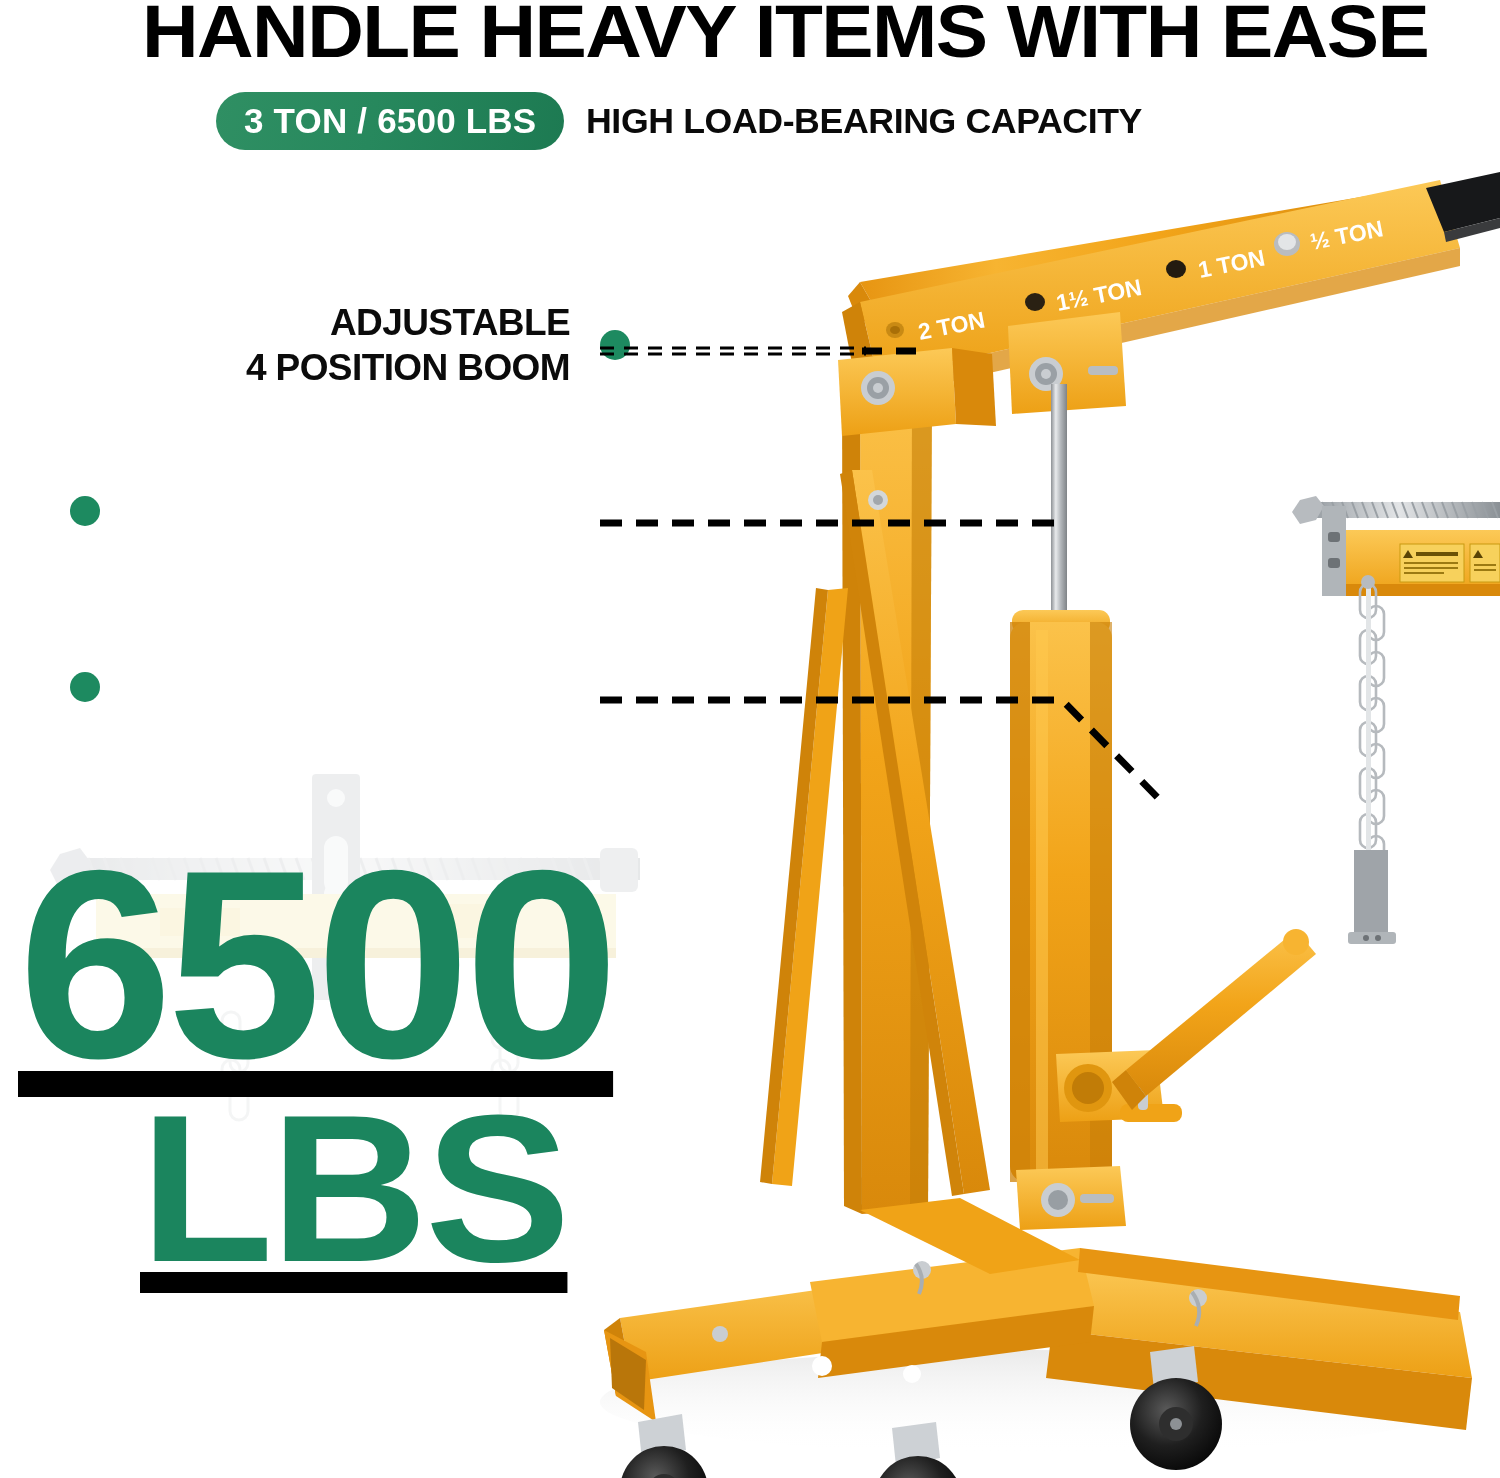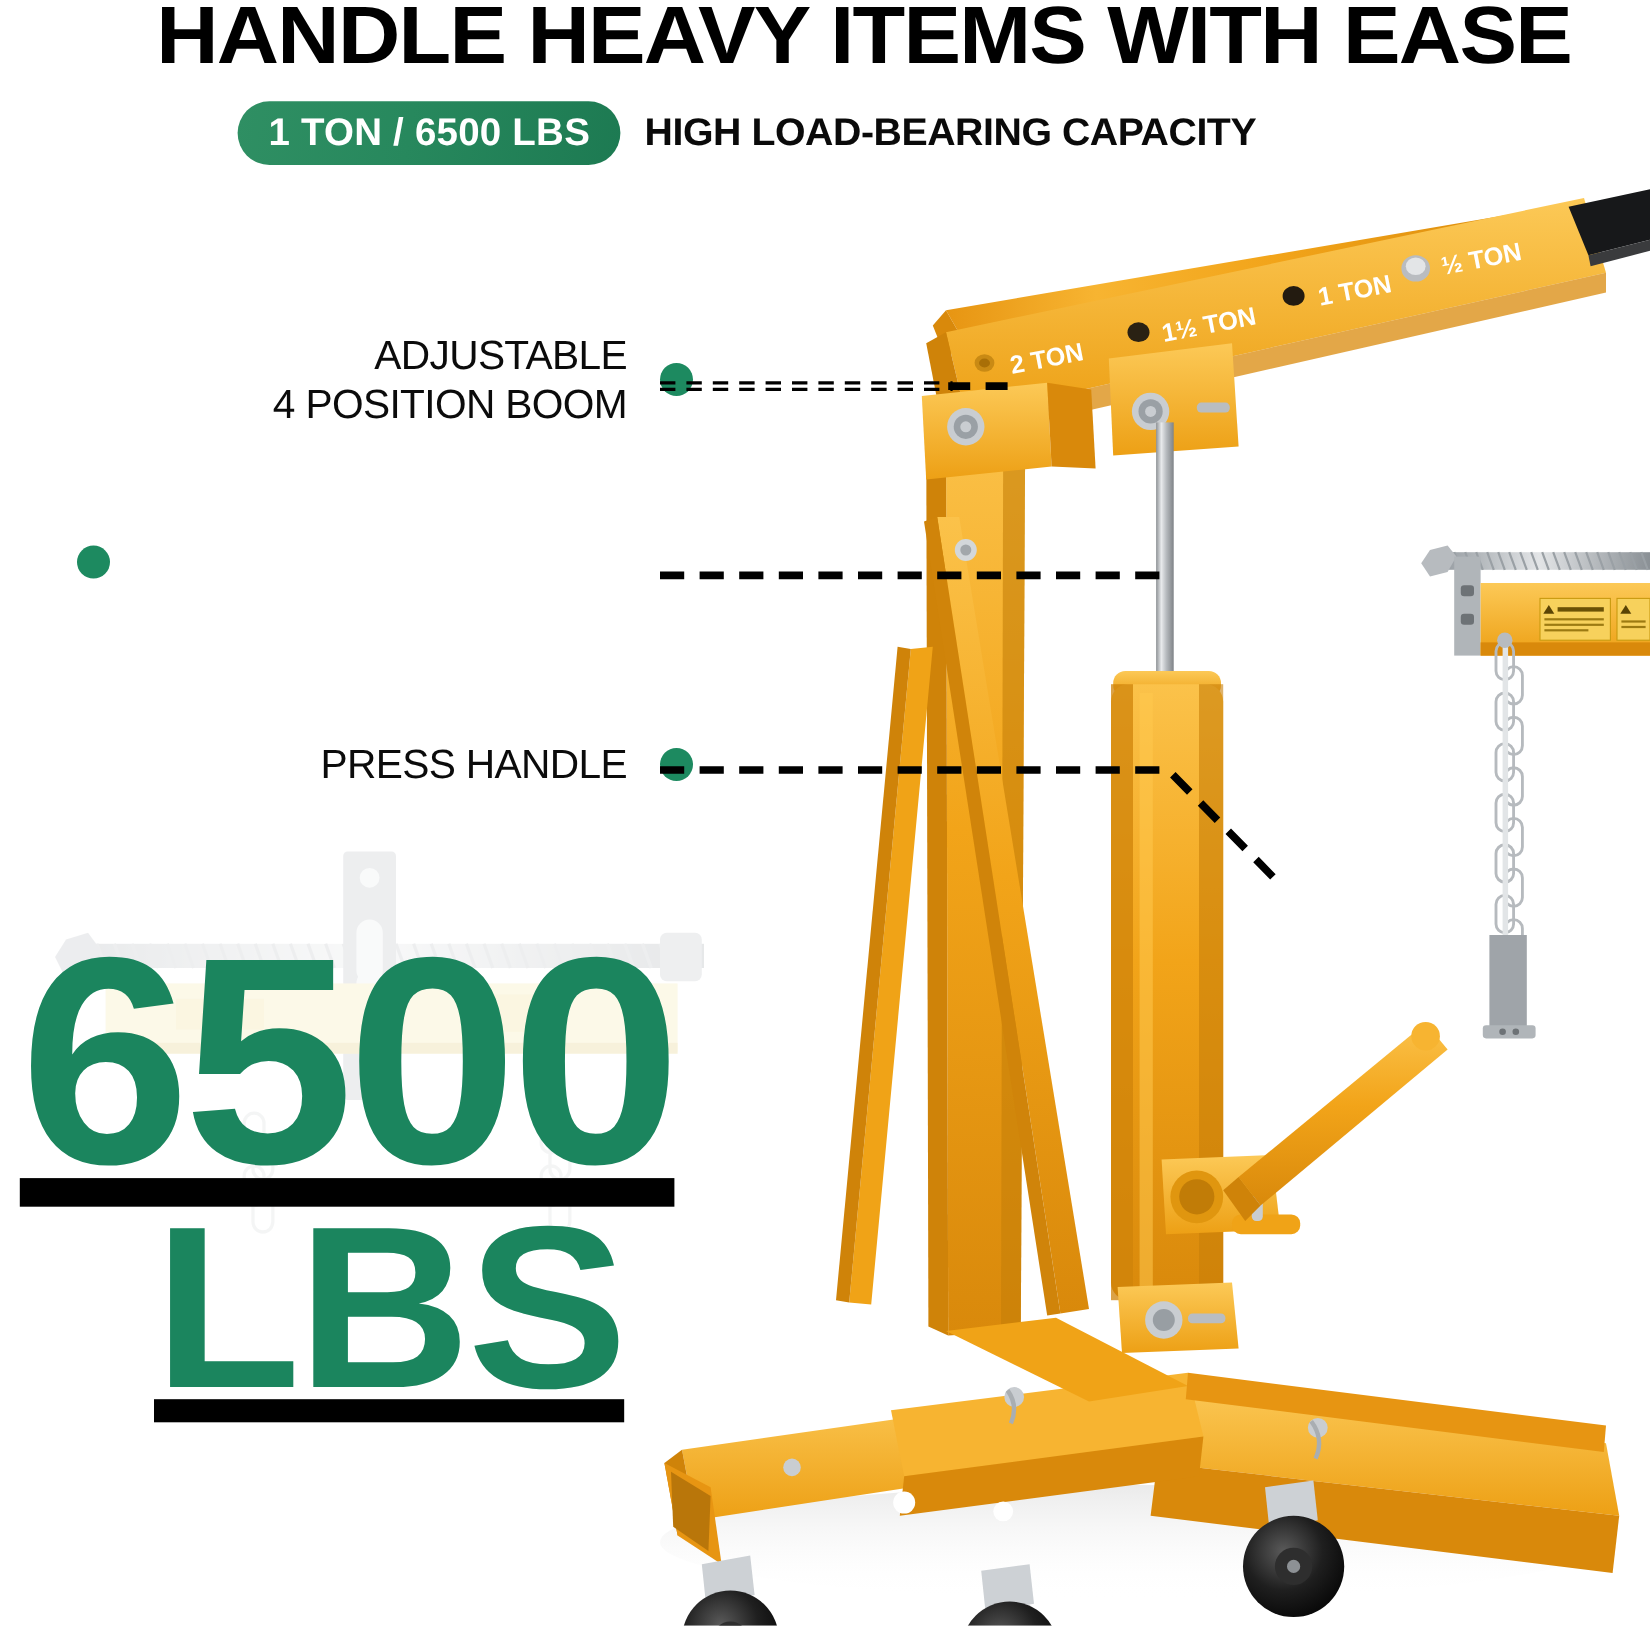--- a/index.html
+++ b/index.html
@@ -39,21 +39,21 @@
   }
   #subhead-text {
     font-size:35px; font-weight:900; color:#0a0a0a;
     letter-spacing:-0.4px; white-space:nowrap;
     transform:scaleX(1.02); transform-origin:left center;
   }
 
   
   .callout { position:absolute; display:flex; align-items:center; }
   .callout-label {
-    text-align:right; font-weight:400; color:#0b0b0b;
+    text-align:right; font-weight:700; color:#0b0b0b;
     font-size:37px; line-height:45px; letter-spacing:-0.6px;
     white-space:pre-line;
   }
   .bullet-dot {
     width:30px; height:30px; border-radius:50%;
     background:#1d8a60; flex:none;
   }
 
   #callout-boom  { left:40px; top:300px; width:620px; }
   #callout-boom .callout-label { width:530px; }
@@ -92,21 +92,21 @@
   #inset-art { position:absolute; left:1272px; top:492px;
                width:228px; height:470px; }
 </style>
 </head>
 <body>
 
 <div id="header">
   <div id="headline">HANDLE HEAVY ITEMS WITH EASE</div>
 
   <div id="subhead-row">
-    <div id="capacity-badge">1 TON / 6500 LBS</div>
+    <div id="capacity-badge">3 TON / 6500 LBS</div>
     <div id="subhead-text">HIGH LOAD-BEARING CAPACITY</div>
   </div>
 </div>
 
 <svg id="product-art" viewBox="0 0 940 1308">
   <defs>
     <linearGradient id="yel" x1="0" y1="0" x2="1" y2="0">
       <stop offset="0%" stop-color="#e79512"></stop>
       <stop offset="25%" stop-color="#f7b431"></stop>
       <stop offset="55%" stop-color="#f2a419"></stop>
@@ -419,21 +419,20 @@
   </div>
 </div>
 
 <div class="callout" id="callout-pump">
   <div class="dot-wrap">
     <div class="bullet-dot"></div>
   </div>
 </div>
 
 <div class="callout" id="callout-press">
-  <div class="callout-label">PRESS HANDLE</div>
   <div class="dot-wrap">
     <div class="bullet-dot"></div>
   </div>
 </div>
 
 <svg id="leaders" viewBox="0 0 1500 1478">
 
   <g>
     <line x1="600" y1="348" x2="866" y2="348" stroke="#000" stroke-width="3" stroke-dasharray="14 10"></line>
     <line x1="600" y1="354" x2="866" y2="354" stroke="#000" stroke-width="3" stroke-dasharray="14 10"></line>

